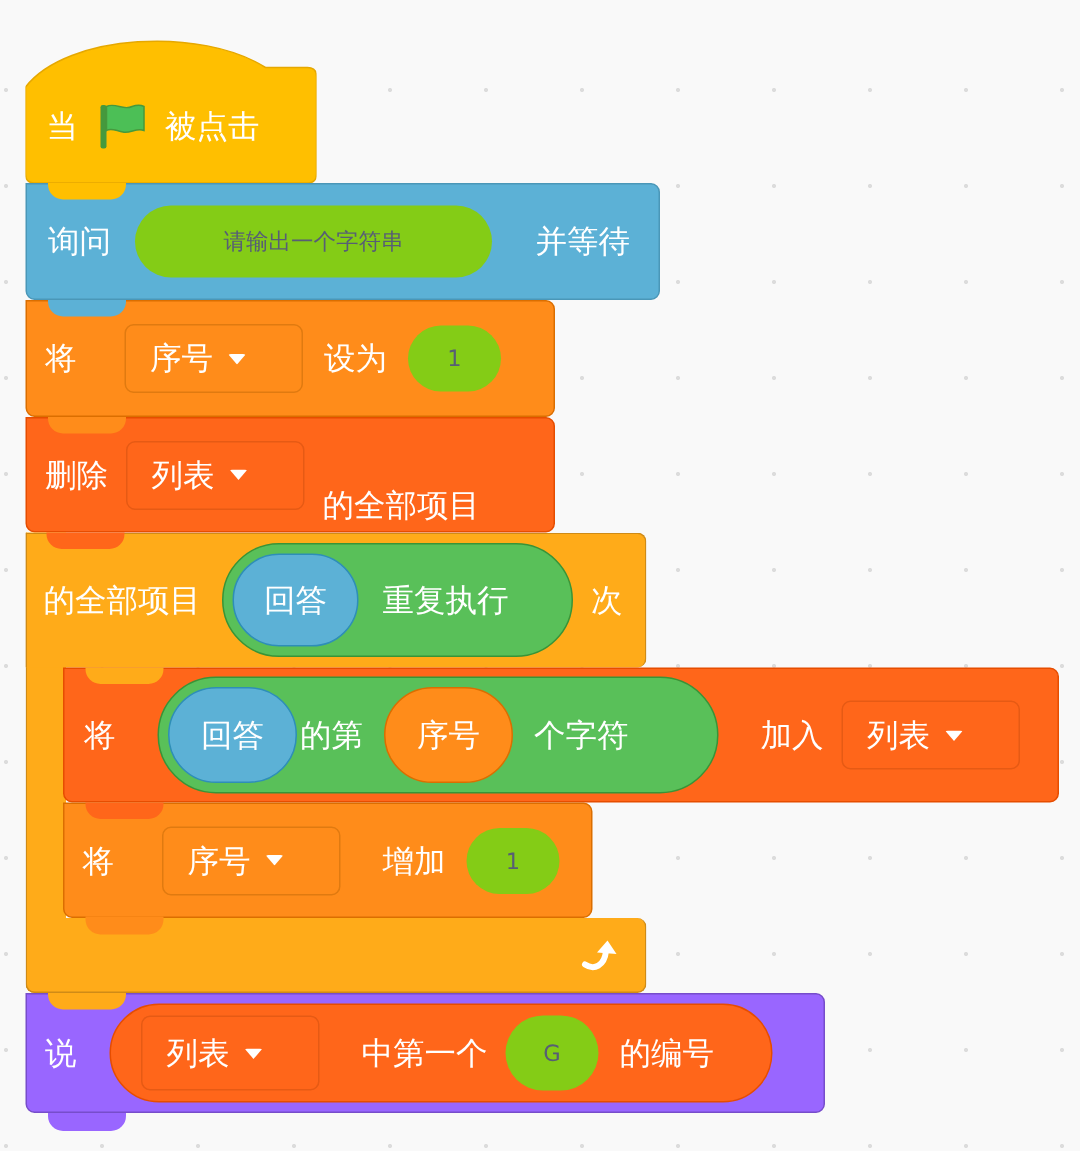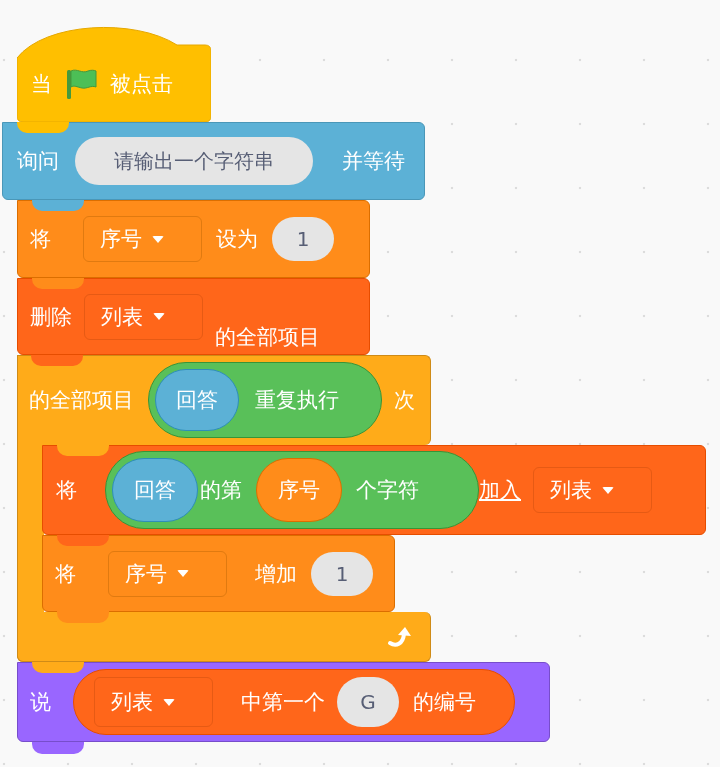--- a/index.html
+++ b/index.html
@@ -10,22 +10,22 @@
     background-size:64px 64px;
     background-position:-28px -36px;
     font-family:"DejaVu Sans","Liberation Sans",sans-serif;
   }
   .blk { position:absolute; box-sizing:border-box; color:#fff; font-size:21px;
          display:flex; align-items:center; border-radius:6px; }
   .blk .t { white-space:nowrap; }
   
   .tab { position:absolute; width:52px; height:12px; border-radius:0 0 10px 10px; }
   .notch { position:absolute; width:52px; height:11px; border-radius:0 0 10px 10px; }
-  .pill-white { background:#e5e5e5; color:#575e75; border-radius:999px; height:40px;
-                display:flex; align-items:center; justify-content:center; font-size:20px; padding:0 16px; box-sizing:border-box; }
+  .pill-white { background:#84cc16; color:#575e75; border-radius:999px; height:40px;
+                display:flex; align-items:center; justify-content:center; font-size:15px; padding:0 16px; box-sizing:border-box; }
   .dropdown { height:46px; border-radius:6px; display:flex; align-items:center; padding:0 14px 0 16px;
               box-sizing:border-box; color:#fff; font-size:21px; }
   .caret { display:inline-block; width:0; height:0; border-left:6px solid transparent; border-right:6px solid transparent;
            border-top:7px solid #fff; margin-left:10px; border-radius:2px; }
   .reporter { border-radius:999px; display:flex; align-items:center; box-sizing:border-box; }
 </style>
 </head>
 <body>
 
 <div style="position:absolute; left:17px; top:18px; width:194px; height:104px;">
@@ -35,21 +35,21 @@
   <div style="position:absolute; left:14px; top:50px; display:flex; align-items:center; color:#fff; font-size:21px;">
     <span class="t">当</span>
     <svg width="34" height="32" viewBox="0 0 34 32" style="margin:0 12px 0 12px">
       <rect x="3" y="2" width="4" height="29" rx="1.5" fill="#45993D"></rect>
       <path d="M7 3 C 13 0, 18 6, 24 3 C 27 2, 30 2, 32 3 L 32 19 C 27 17, 23 21, 18 20 C 13 19, 10 17, 7 19 Z" fill="#4CBF56" stroke="#45993D" stroke-width="1"></path>
     </svg>
     <span class="t">被点击</span>
   </div>
 </div>
 
-<div class="blk" style="left:2px; top:122px; width:423px; height:78px; background:#5CB1D6; border:1px solid #4A97B8; border-radius:0 6px 6px 6px; padding-left:14px;">
+<div class="blk" style="left:17px; top:122px; width:423px; height:78px; background:#5CB1D6; border:1px solid #4A97B8; border-radius:0 6px 6px 6px; padding-left:14px;">
   <div class="notch" style="left:14px; top:-1px; background:#FFBF00;"></div>
   <span class="t">询问</span>
   <div class="pill-white" style="margin-left:16px; width:238px; height:48px; padding:0 18px;">
     <span>请输出一个字符串</span>
   </div>
   <span class="t" style="margin-left:29px;">并等待</span>
 </div>
 
 <div class="blk" style="left:17px; top:200px; width:353px; height:78px; background:#FF8C1A; border:1px solid #DB6E00; border-radius:0 6px 6px 6px; padding-left:12px;">
   <div class="notch" style="left:14px; top:-1px; background:#5CB1D6;"></div>
@@ -106,21 +106,21 @@
   <div class="reporter" style="margin-left:28px; width:374px; height:78px; background:#59C059; border:1px solid #389438; padding-left:6px;">
     <div class="reporter" style="width:86px; height:64px; background:#5CB1D6; border:1px solid #2E8EB8; justify-content:center;">
       <span>回答</span>
     </div>
     <span class="t" style="margin-left:2px;font-family:Liberation Mono, monospace;">的第</span>
     <div class="reporter" style="margin-left:14px; width:86px; height:64px; background:#FF8C1A; border:1px solid #DB6E00; justify-content:center;">
       <span>序号</span>
     </div>
     <span class="t" style="margin-left:14px;">个字符</span>
   </div>
-  <span class="t" style="margin-left:0;text-decoration:underline;">加入</span>
+  <span class="t" style="margin-left:28px;">加入</span>
   <div class="dropdown" style="margin-left:12px; width:119px; background:#FF661A; border:1px solid #E65A14;">
     <span>列表</span>
     <span class="caret"></span>
   </div>
 </div>
 
 <div class="blk" style="left:42px; top:535px; width:353px; height:77px; background:#FF8C1A; border:1px solid #DB6E00; border-radius:0 6px 6px 6px; padding-left:12px;">
   <div class="notch" style="left:14px; top:-1px; background:#FF661A;"></div>
   <div class="tab" style="left:14px; bottom:-12px; background:#FF8C1A;"></div>
   <span class="t">将</span>

